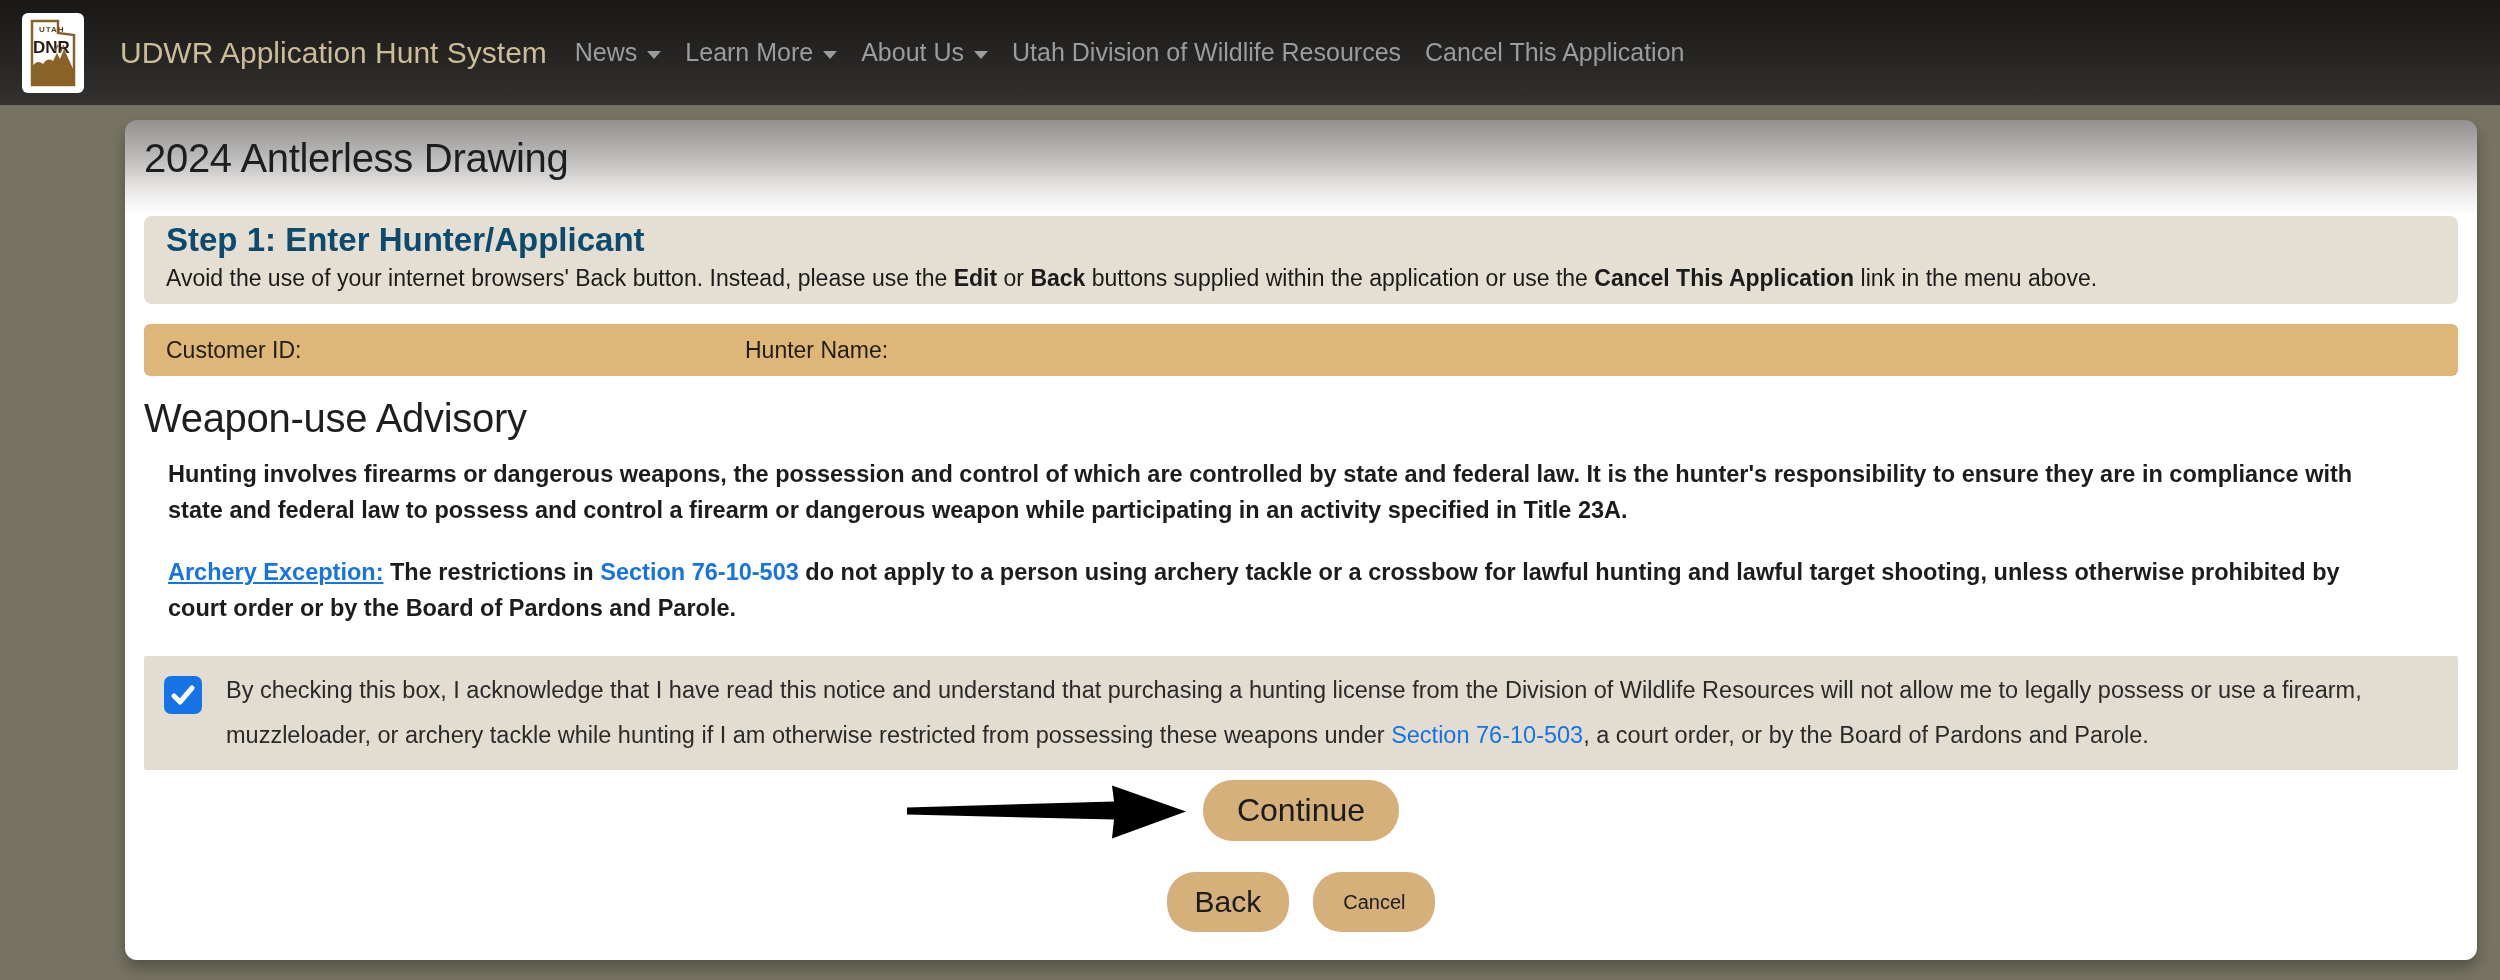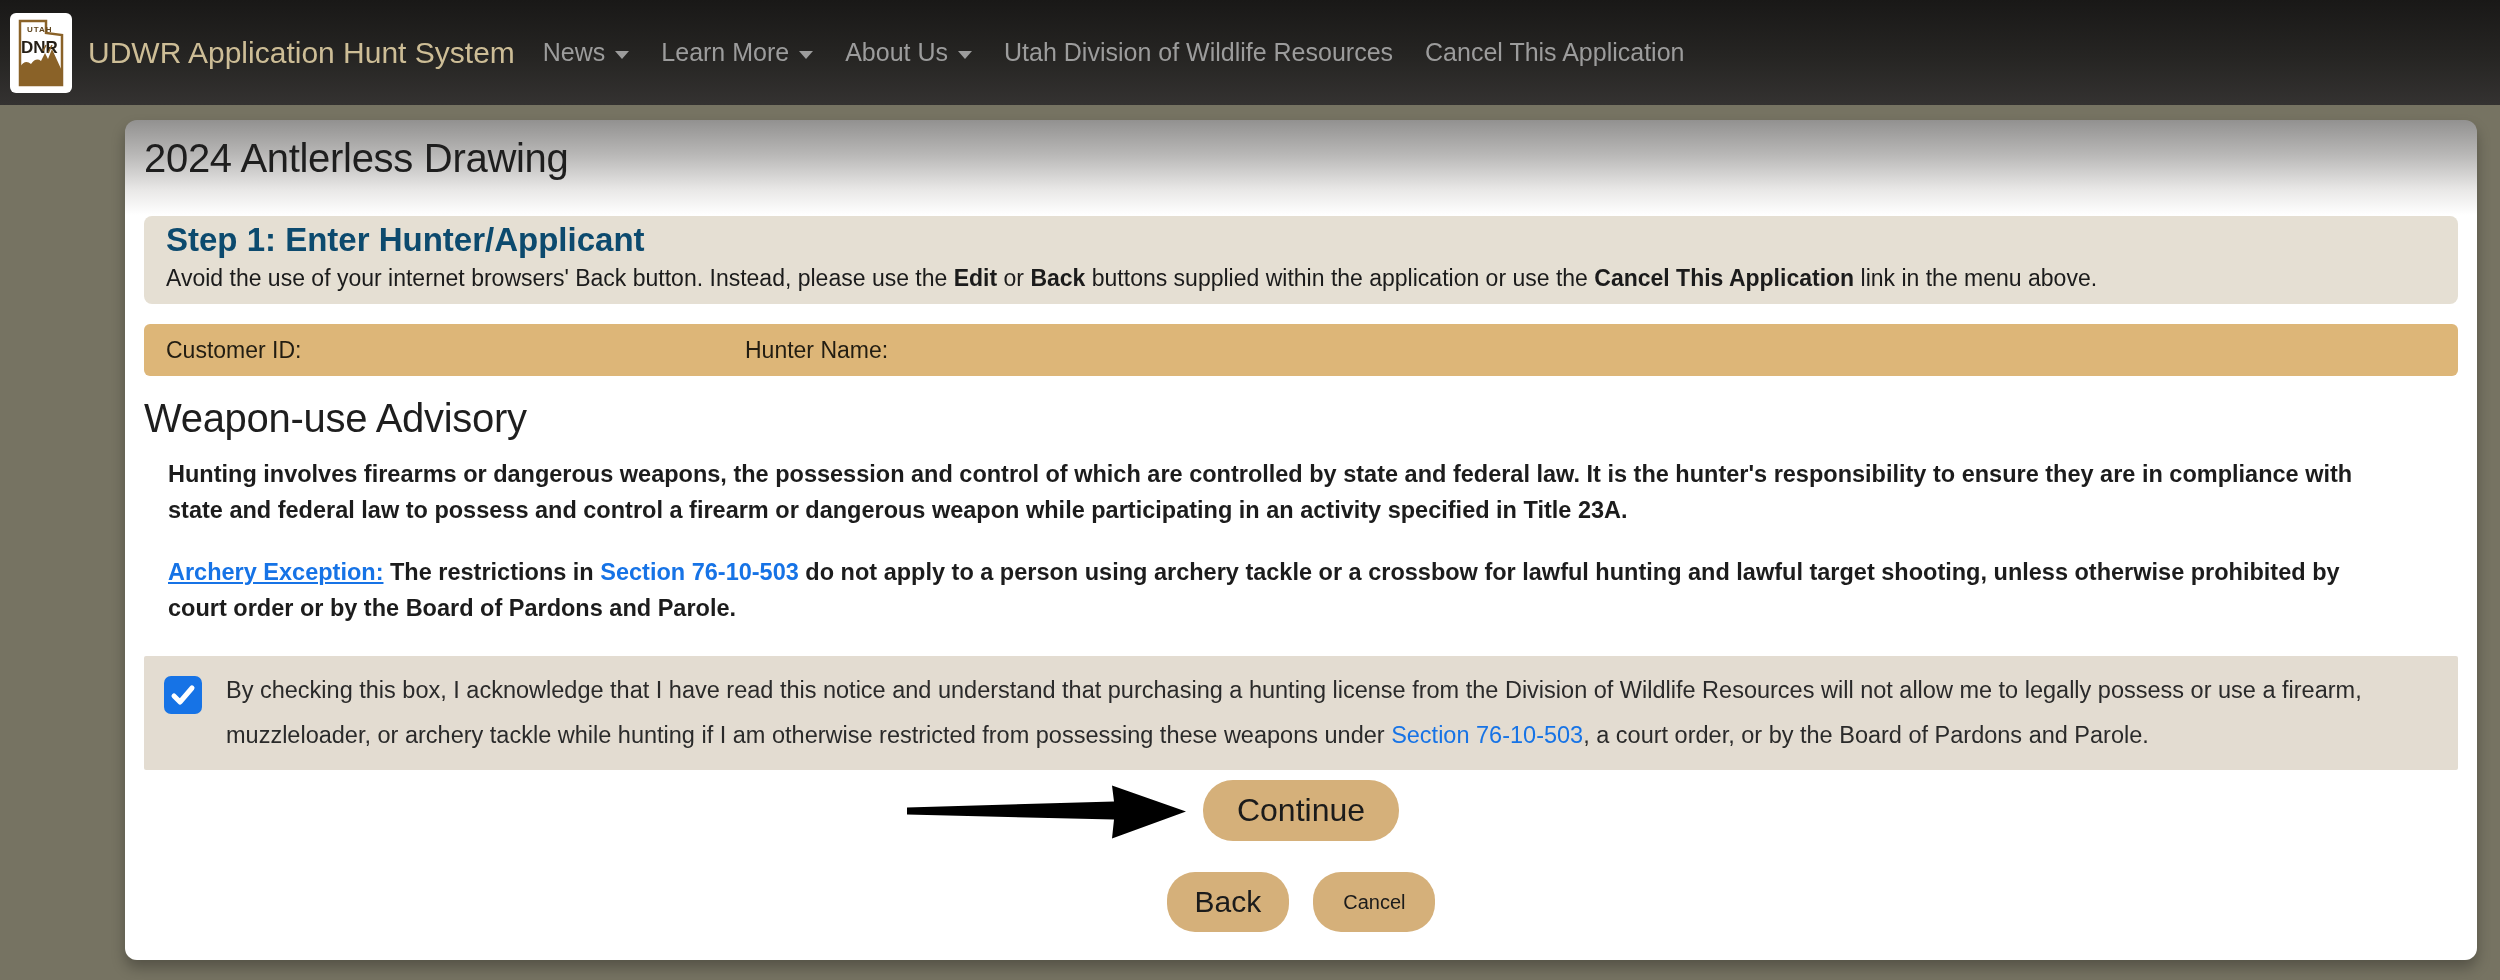--- a/index.html
+++ b/index.html
@@ -9,31 +9,31 @@
     background:#767362;
     position:relative;
     overflow:hidden;
     color:#1d1d1d;
   }
 
   
   .navbar{
     position:absolute; top:0; left:0; width:2500px; height:105px;
     background:linear-gradient(180deg,#191817 0%,#262523 55%,#343231 100%);
-    display:flex; align-items:center; padding:0 30px 0 10px;
+    display:flex; align-items:center; padding:0 30px 0 22px;
   }
   .logo-box{
     width:62px; height:80px; background:#ffffff; border-radius:6px;
     flex-shrink:0; display:flex; align-items:center; justify-content:center;
     overflow:hidden;
   }
   .brand{
-    color:#cdbd96; font-size:30px; margin-left:16px; white-space:nowrap;
+    color:#cdbd96; font-size:30px; margin-left:36px; white-space:nowrap;
   }
-  .nav-items{ display:flex; align-items:center; gap:32px; margin-left:28px; }
+  .nav-items{ display:flex; align-items:center; gap:24px; margin-left:28px; }
   .nav-link{
     color:#9c9c9c; font-size:25px; white-space:nowrap; cursor:pointer;
     display:flex; align-items:center;
   }
   .caret{
     display:inline-block; width:0; height:0; margin-left:10px; margin-top:4px;
     border-left:7px solid transparent; border-right:7px solid transparent;
     border-top:8px solid #9c9c9c;
   }
 

